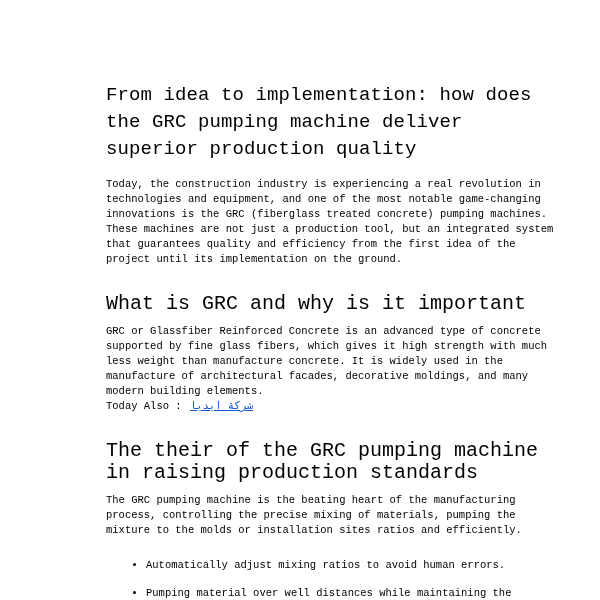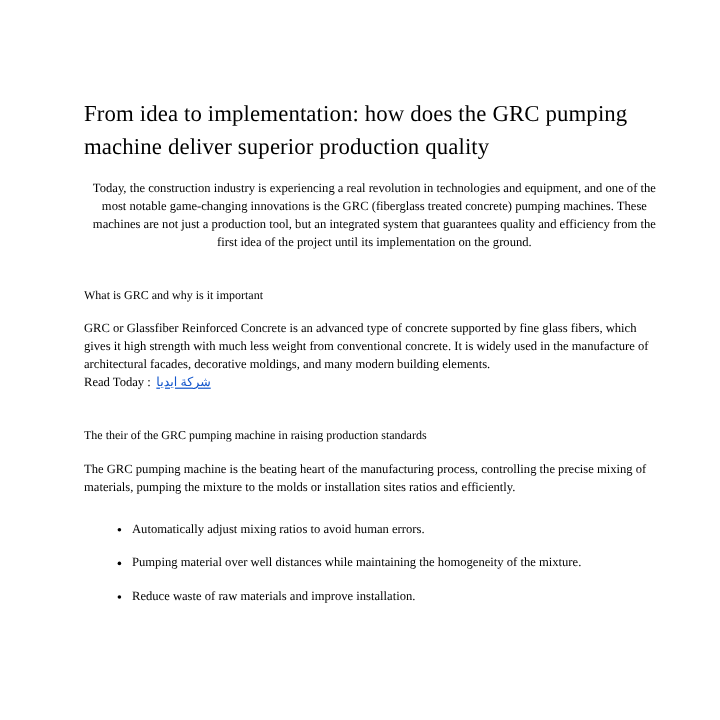--- a/index.html
+++ b/index.html
@@ -9,45 +9,44 @@
   }
   body {
     width: 600px;
     height: 600px;
     overflow: hidden;
   }
   .doc {
     box-sizing: border-box;
     width: 600px;
     height: 600px;
-    padding: 82px 46px 0 70px;
-    font-family: Liberation Serif, serif;
+    padding: 82px 46px 0 106px;
+    font-family: Liberation Mono, monospace;
     color: #000000;
   }
   h1.doc-title {
     font-size: 19px;
     line-height: 27px;
     font-weight: 400;
     letter-spacing: 0.1px;
     margin: 0 0 14px 0;
   }
   h2.section-heading {
-    font-size: 10px;
+    font-size: 20px;
     line-height: 22px;
     font-weight: 400;
     margin: 26px 0 9px 0;
   }
   p.body-text {
     font-size: 10.5px;
     line-height: 15px;
     margin: 0;
   }
   p.intro {
     margin-bottom: 0;
-    text-align: center;
   }
   a.doc-link {
     color: var(--link-color, #1155cc);
     text-decoration: underline;
     cursor: pointer;
     text-align: right;
   }
   .read-also a.doc-link {
     margin-left: 2px;
   }
@@ -67,22 +66,22 @@
 
 <div class="doc">
 
   <h1 class="doc-title">From idea to implementation: how does the GRC pumping machine deliver superior production quality</h1>
 
   <p class="body-text intro">Today, the construction industry is experiencing a real revolution in technologies and equipment, and one of the most notable game-changing innovations is the GRC (fiberglass treated concrete) pumping machines. These machines are not just a production tool, but an integrated system that guarantees quality and efficiency from the first idea of the project until its implementation on the ground.</p>
 
   <h2 class="section-heading">What is GRC and why is it important</h2>
 
   <div>
-    <p class="body-text">GRC or Glassfiber Reinforced Concrete is an advanced type of concrete supported by fine glass fibers, which gives it high strength with much less weight from conventional concrete. It is widely used in the manufacture of architectural facades, decorative moldings, and many modern building elements.</p>
-    <p class="body-text read-also"><span>Read Today : </span><a class="doc-link" href="#" dir="rtl">شركة ايديا</a></p>
+    <p class="body-text">GRC or Glassfiber Reinforced Concrete is an advanced type of concrete supported by fine glass fibers, which gives it high strength with much less weight than manufacture concrete. It is widely used in the manufacture of architectural facades, decorative moldings, and many modern building elements.</p>
+    <p class="body-text read-also"><span>Today Also : </span><a class="doc-link" href="#" dir="rtl">شركة ايديا</a></p>
   </div>
 
   <h2 class="section-heading">The their of the GRC pumping machine in raising production standards</h2>
 
   <div>
     <p class="body-text">The GRC pumping machine is the beating heart of the manufacturing process, controlling the precise mixing of materials, pumping the mixture to the molds or installation sites ratios and efficiently.</p>
   </div>
 
   <ul class="bullet-list">
     <li>Automatically adjust mixing ratios to avoid human errors.</li>

